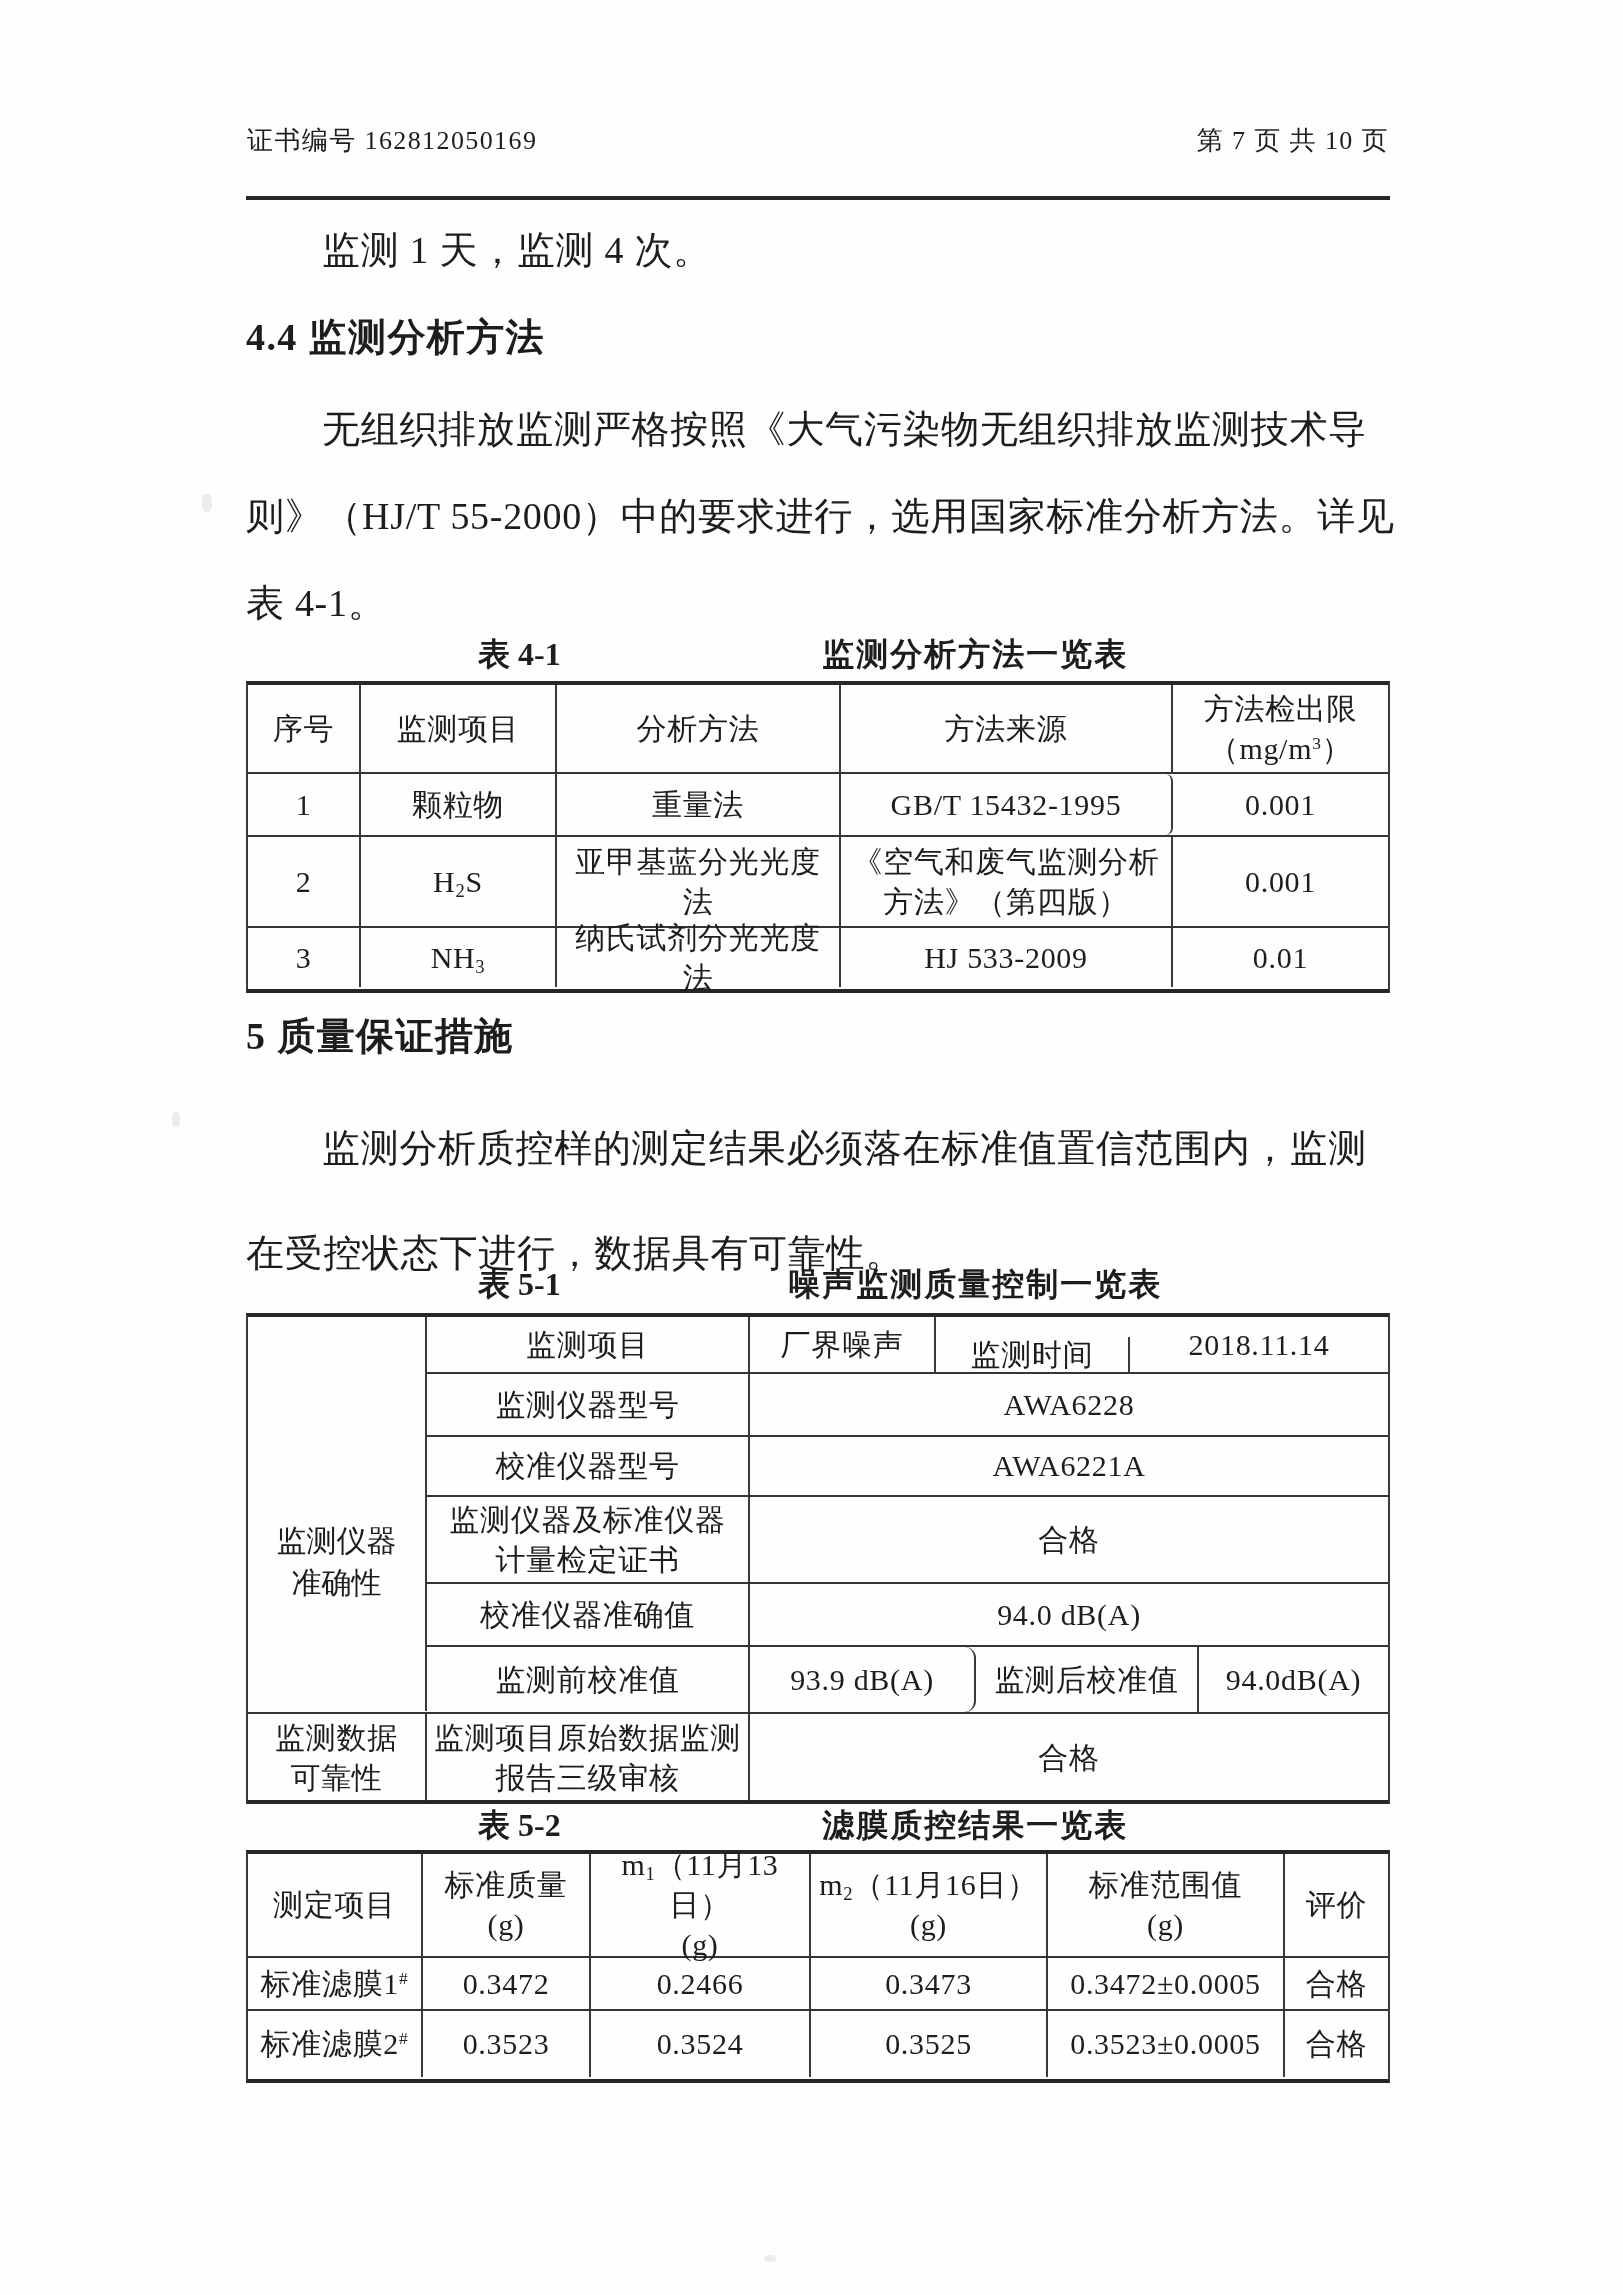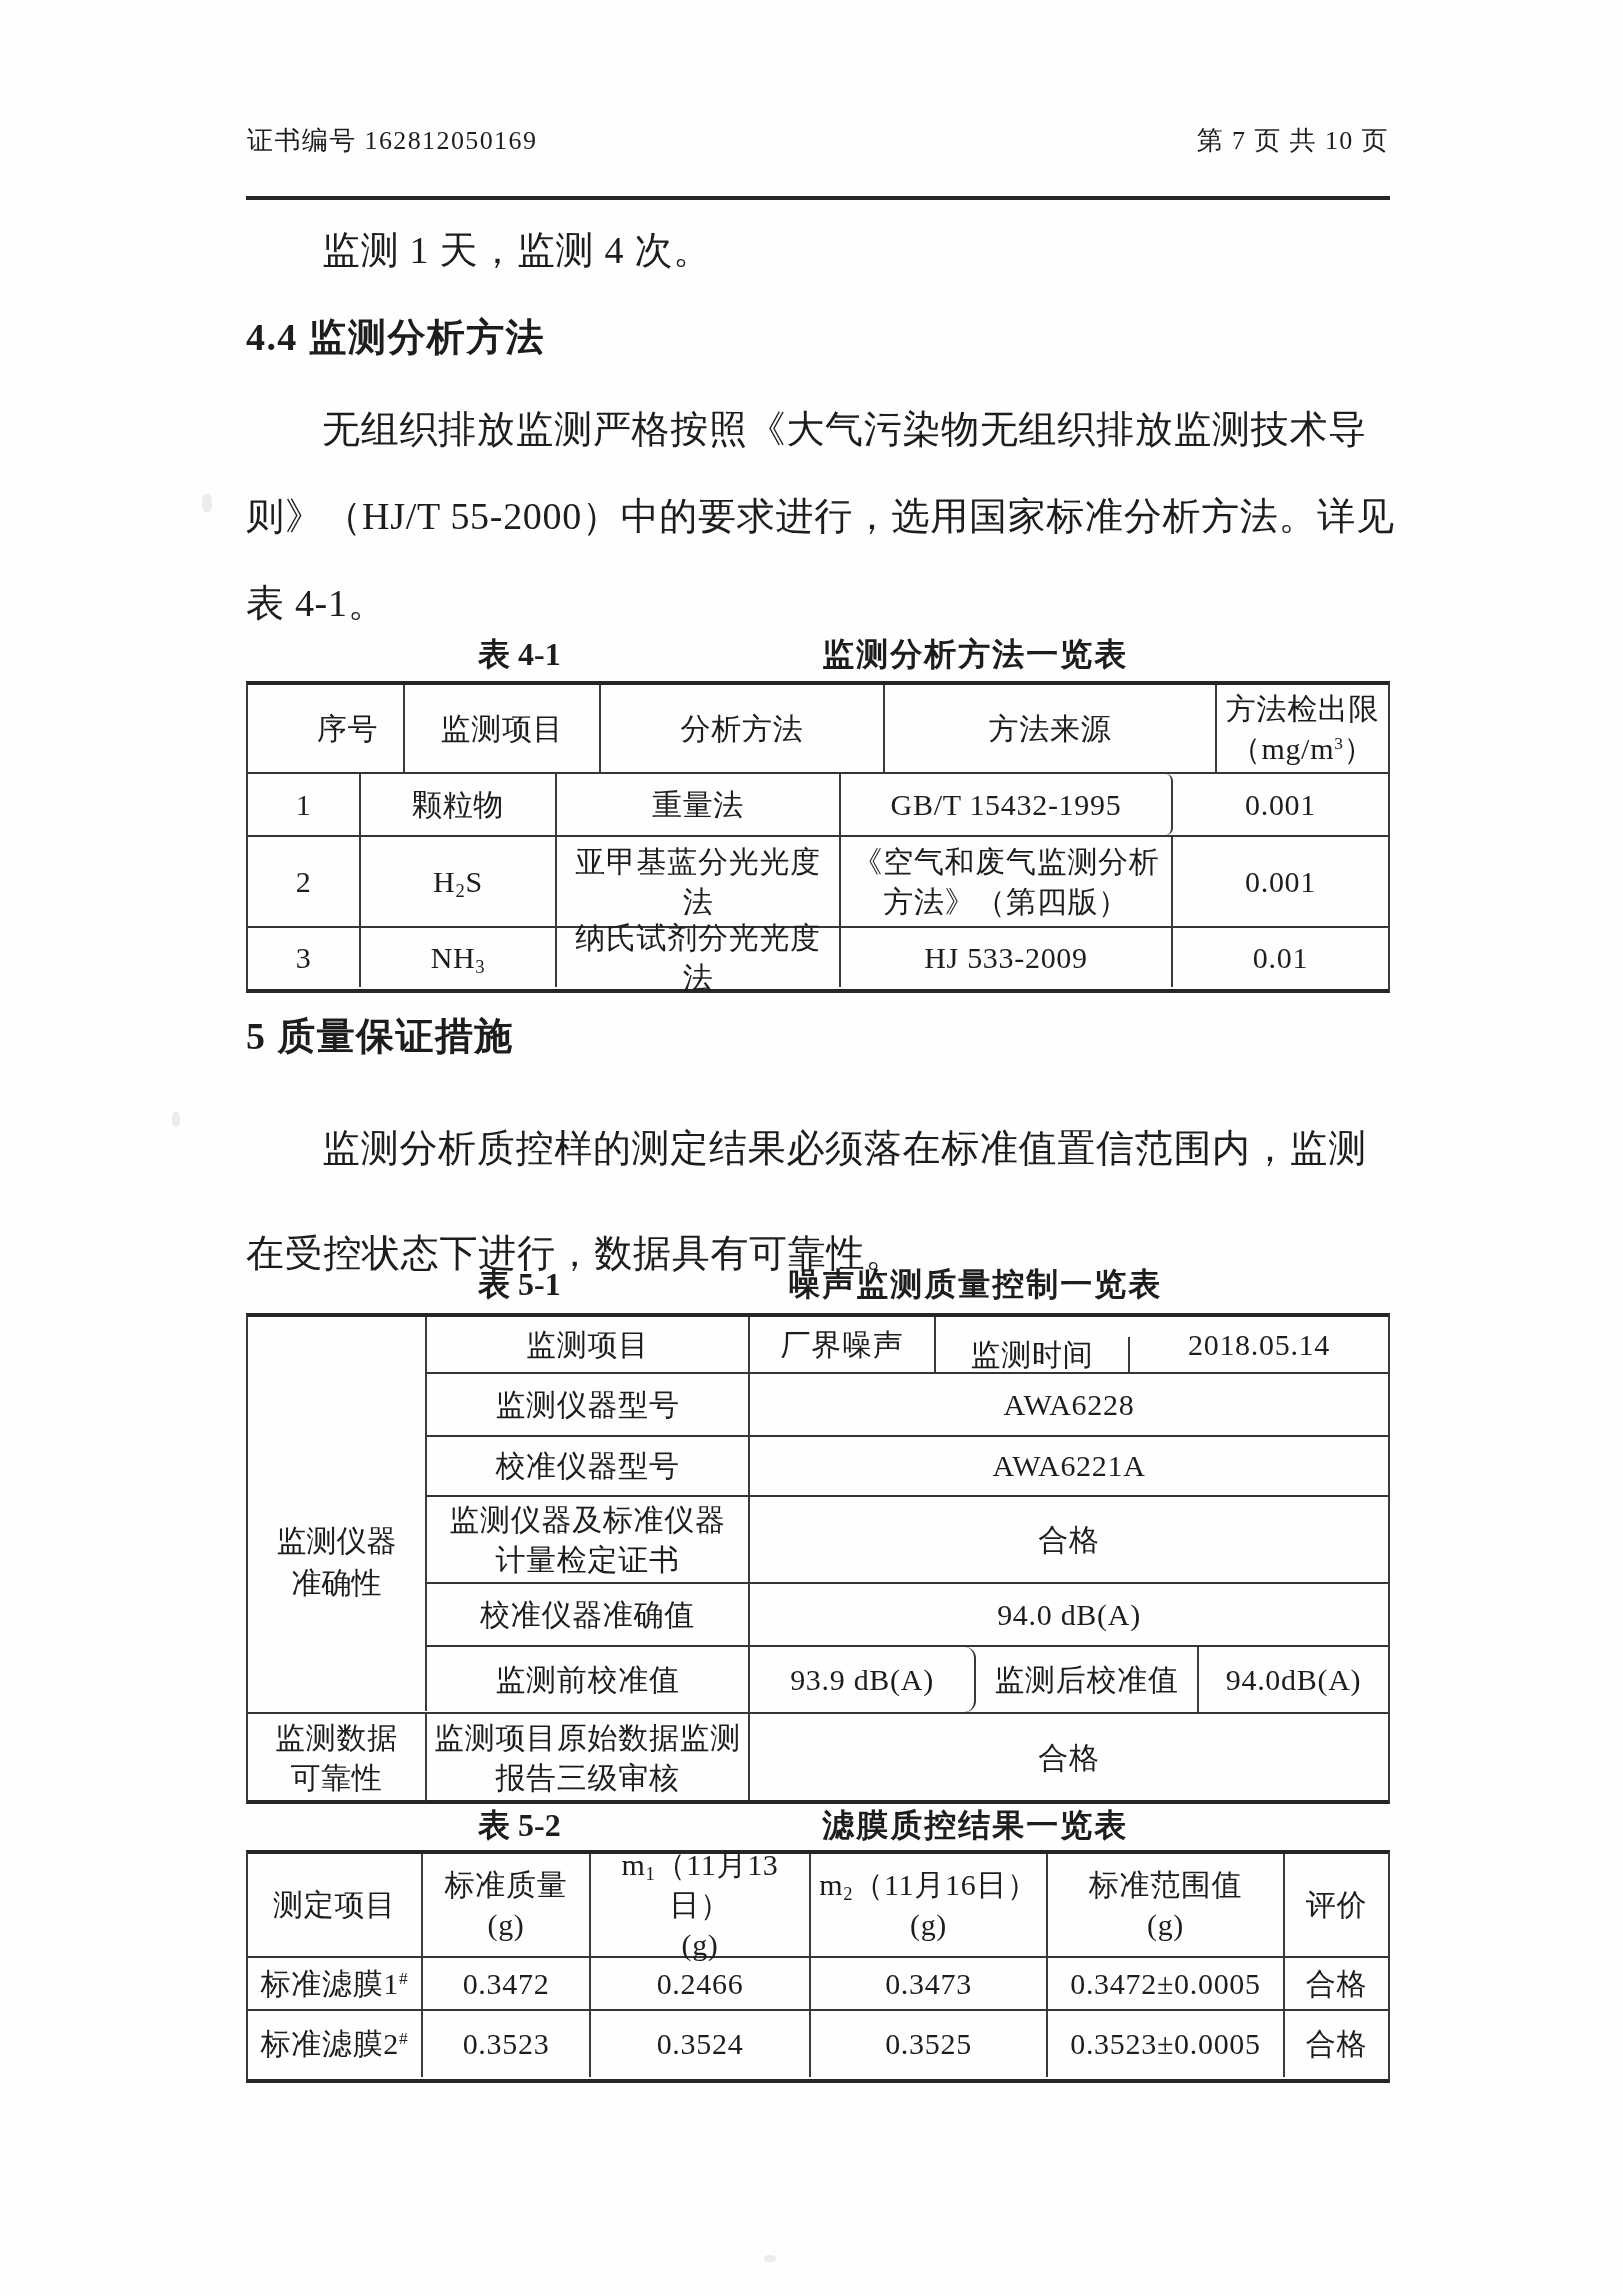--- a/index.html
+++ b/index.html
@@ -59,21 +59,21 @@
   <div class="abs bodyline" style="left:322px;top:404px;">无组织排放监测严格按照《大气污染物无组织排放监测技术导</div>
   <div class="abs bodyline" style="left:246px;top:491px;">则》（HJ/T 55-2000）中的要求进行，选用国家标准分析方法。详见</div>
   <div class="abs bodyline" style="left:246px;top:578px;">表 4-1。</div>
 
   <div class="abs ttl-row" style="top:633px;">
     <span class="ttl-label">表 4-1</span>
     <span class="ttl-main">监测分析方法一览表</span>
   </div>
 
   <div class="abs tbl" style="left:246px;top:681px;width:1144px;height:312px;">
-    <div class="trow" style="height:87px;padding-left:44px;">
+    <div class="trow" style="height:87px;">
       <div class="cell vr" style="width:113px;">序号</div>
       <div class="cell vr" style="width:196px;">监测项目</div>
       <div class="cell vr" style="width:284px;">分析方法</div>
       <div class="cell vr" style="width:332px;">方法来源</div>
       <div class="cell" style="flex:1;">
         <span>方法检出限</span>
         <span><span>（mg/m</span><sup>3</sup><span>）</span></span>
       </div>
     </div>
     <div class="trow" style="height:63px;">
@@ -122,21 +122,21 @@
         <div class="shift">
           <div>监测仪器</div>
           <div>准确性</div>
         </div>
       </div>
       <div class="t51-rows">
         <div class="trow" style="height:55px;border-top:none;">
           <div class="cell vr" style="width:323px;">监测项目</div>
           <div class="cell vr" style="width:186px;">厂界噪声</div>
           <div class="cell vr" style="width:194px;margin-top:20px;">监测时间</div>
-          <div class="cell" style="flex:1;">2018.05.14</div>
+          <div class="cell" style="flex:1;">2018.11.14</div>
         </div>
         <div class="trow" style="height:63px;">
           <div class="cell vr" style="width:323px;">监测仪器型号</div>
           <div class="cell" style="flex:1;">AWA6228</div>
         </div>
         <div class="trow" style="height:60px;">
           <div class="cell vr" style="width:323px;">校准仪器型号</div>
           <div class="cell" style="flex:1;">AWA6221A</div>
         </div>
         <div class="trow" style="height:87px;">

